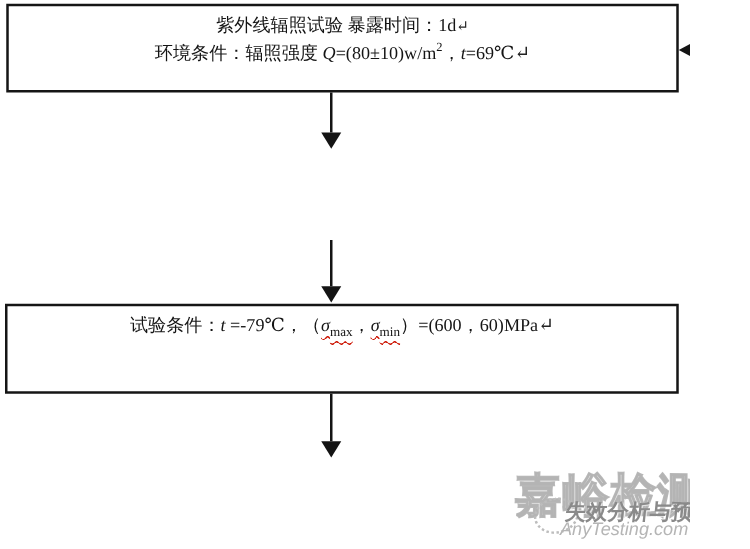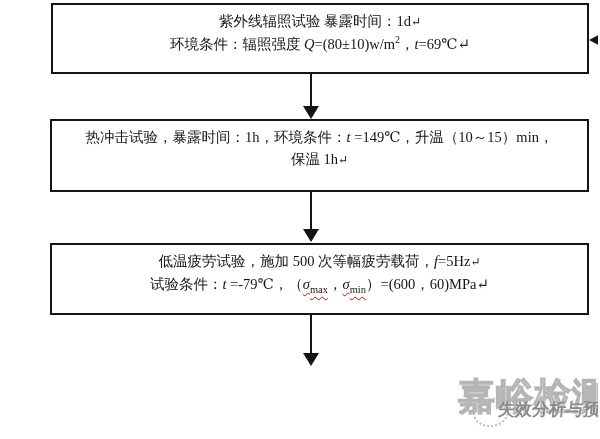--- a/index.html
+++ b/index.html
@@ -6,21 +6,20 @@
     margin: 0; padding: 0;
     background: #ffffff;
     font-family: "Liberation Serif", "DejaVu Serif", serif;
   }
   .canvas {
     position: relative;
     width: 552px; height: 439px;
     background: #ffffff;
     overflow: hidden;
     color: #141414;
-    margin-left: 46px;
   }
   
   .box {
     position: absolute;
     box-sizing: border-box;
     border: 2px solid #151515;
     background: #ffffff;
     font-size: 14.5px;
     line-height: 22px;
     text-align: center;
@@ -108,41 +107,37 @@
 </style>
 </head>
 <body>
 
 <div class="canvas">
 
   <div class="box box-1">
       <div class="line"><span>紫外线辐照试验 暴露时间：1d</span><span class="ret">↵</span></div>
       <div class="line"><span>环境条件：辐照强度 </span><span class="it">Q</span><span>=(80±10)w/m</span><span class="sup">2</span><span>，</span><span class="it">t</span><span>=69℃</span><span class="ret ret-big">↵</span></div>
     </div>
-  <div class="box box-2">
-      <div class="line"><span>热冲击试验，暴露时间：1h，环境条件：</span><span class="it">t</span><span> =149℃，升温（10～15）min，</span></div>
-      <div class="line"><span>保温 1h</span><span class="ret">↵</span></div>
-    </div>
   <div class="box box-3">
-      <div class="line"><span>低温疲劳试验，施加 500 次等幅疲劳载荷，</span><span class="it">f</span><span>=5Hz</span><span class="ret">↵</span></div>
       <div class="line"><span>试验条件：</span><span class="it">t</span><span> =-79℃，（</span><span class="it wavy">σ</span><span class="sub wavy">max</span><span>，</span><span class="it wavy">σ</span><span class="sub wavy">min</span><span>）=(600，60)MPa</span><span class="ret ret-big">↵</span></div>
     </div>
 
   <div class="vline conn1-line"></div>
   <div class="arrow-down conn1-head"></div>
 
   <div class="vline conn2-line"></div>
   <div class="arrow-down conn2-head"></div>
 
   <div class="vline conn3-line"></div>
   <div class="arrow-down conn3-head"></div>
 
   <div class="arrow-left fb-head"></div>
   <div class="hline fb-top"></div>
   <div class="vline fb-vert"></div>
   <div class="hline fb-bottom"></div>
 
   <div class="wm wm-brand">嘉峪检测网</div>
   <div class="wm wm-circle"></div>
   <div class="wm wm-tagline">失效分析与预防</div>
+  <div class="wm wm-site">AnyTesting.com</div>
   <div class="wm wm-arrow"></div>
 
 </div>
 
 </body></html>

